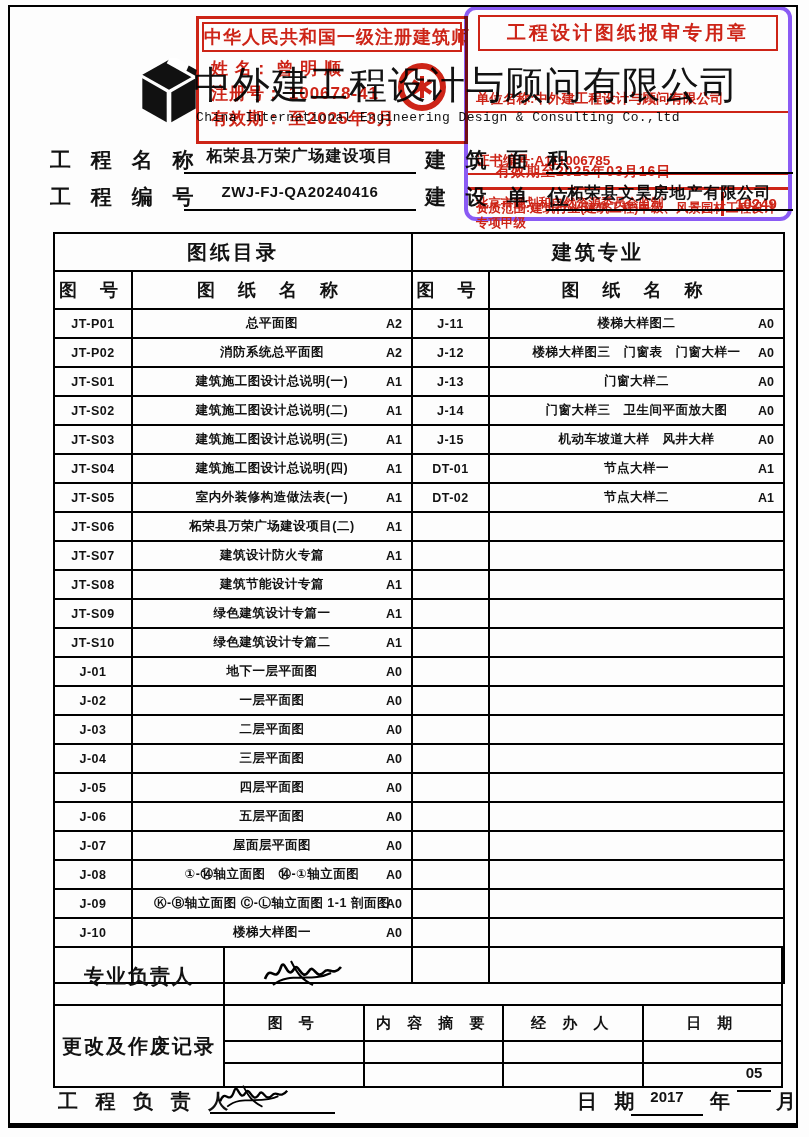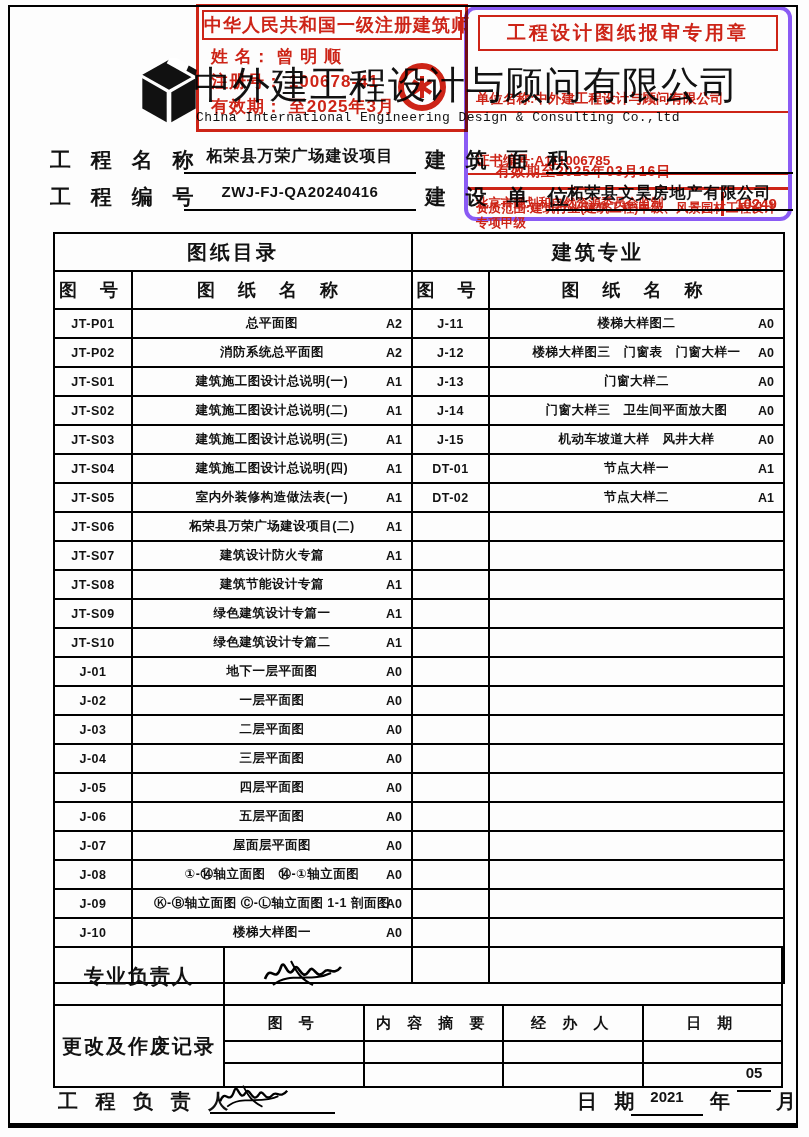--- a/index.html
+++ b/index.html
@@ -5,21 +5,21 @@
   html,body{margin:0;padding:0;}
   body{
     width:809px;height:1137px;position:relative;background:#fdfdfd;
     font-family:"Liberation Sans","DejaVu Sans",sans-serif;color:#121212;overflow:hidden;
   }
   .abs{position:absolute;}
   
   .frame{left:8px;top:5px;width:786px;height:1116px;border:2px solid #000;border-bottom-width:5px;}
   
   .stamp{color:#cf2417;font-weight:bold;mix-blend-mode:multiply;z-index:6;}
-  .stamp-arch{left:196px;top:4px;width:266px;height:122px;border:3px solid #cf2417;background:rgba(255,255,255,0);}
+  .stamp-arch{left:196px;top:16px;width:266px;height:122px;border:3px solid #cf2417;background:rgba(255,255,255,0);}
   .stamp-arch .title{margin:3px;border:2px solid #cf2417;text-align:center;font-size:18px;letter-spacing:1px;line-height:26px;white-space:nowrap;}
   .stamp-arch .row{padding:2px 0 0 12px;font-size:17px;letter-spacing:1px;white-space:nowrap;}
   .stamp-rev{left:464px;top:6px;width:320px;height:207px;border:4px solid #8b5cf6;border-radius:12px;}
   .stamp-rev .title{margin:5px 10px 0;border:2px solid #cf2417;text-align:center;font-size:19px;letter-spacing:3px;padding:3px 0;white-space:nowrap;}
   .stamp-rev .rrow{border-bottom:2px solid #cf2417;padding:4px 8px 3px;font-size:13.5px;white-space:nowrap;margin-top:35px;}
   .stamp-rev .scope{padding:26px 8px 4px;font-size:12.5px;line-height:15px;}
   .stamp-rev .valid2{position:absolute;left:28px;bottom:36px;font-size:14px;letter-spacing:1px;white-space:nowrap;}
   .stamp-rev .bottomrow{position:absolute;left:0;bottom:0;width:100%;border-top:3px solid #cf2417;display:flex;align-items:center;height:27px;}
   .stamp-rev .issuer{flex:1;padding-left:8px;font-size:12.5px;white-space:nowrap;}
   .stamp-rev .numbox{width:64px;border-left:3px solid #cf2417;text-align:center;font-size:15px;line-height:24px;}
@@ -292,21 +292,21 @@
 
 <div class="abs bottomline-label" style="left:58px;top:1088px;">工 程 负 责 人</div>
 <div class="abs" style="left:210px;top:1082px;width:125px;height:30px;border-bottom:2px solid #000;z-index:2;">
   <svg class="sig" width="85" height="30" viewBox="0 0 95 34" style="margin-left:6px;">
     <path d="M4 22 C10 6 14 28 20 10 C24 0 26 24 33 12 C38 4 40 26 48 14 C53 6 55 24 63 15 C68 9 72 20 80 10" stroke-width="2.6"></path>
     <path d="M12 28 C28 14 50 26 70 16 M30 4 C36 16 40 22 52 28" stroke-width="2"></path>
   </svg>
 </div>
 <div class="abs bottomline-label" style="left:577px;top:1088px;">日 期</div>
 <div class="abs dline" style="left:631px;top:1088px;width:72px;height:26px;">
-  <span>2021</span>
+  <span>2017</span>
 </div>
 <div class="abs bottomline-label" style="left:710px;top:1088px;">年</div>
 <div class="abs dline" style="left:737px;top:1064px;width:34px;height:26px;">
   <span>05</span>
 </div>
 <div class="abs bottomline-label" style="left:776px;top:1088px;">月</div>
 
 <div class="abs stamp stamp-arch">
   <div class="title">中华人民共和国一级注册建筑师</div>
   <div class="row">

